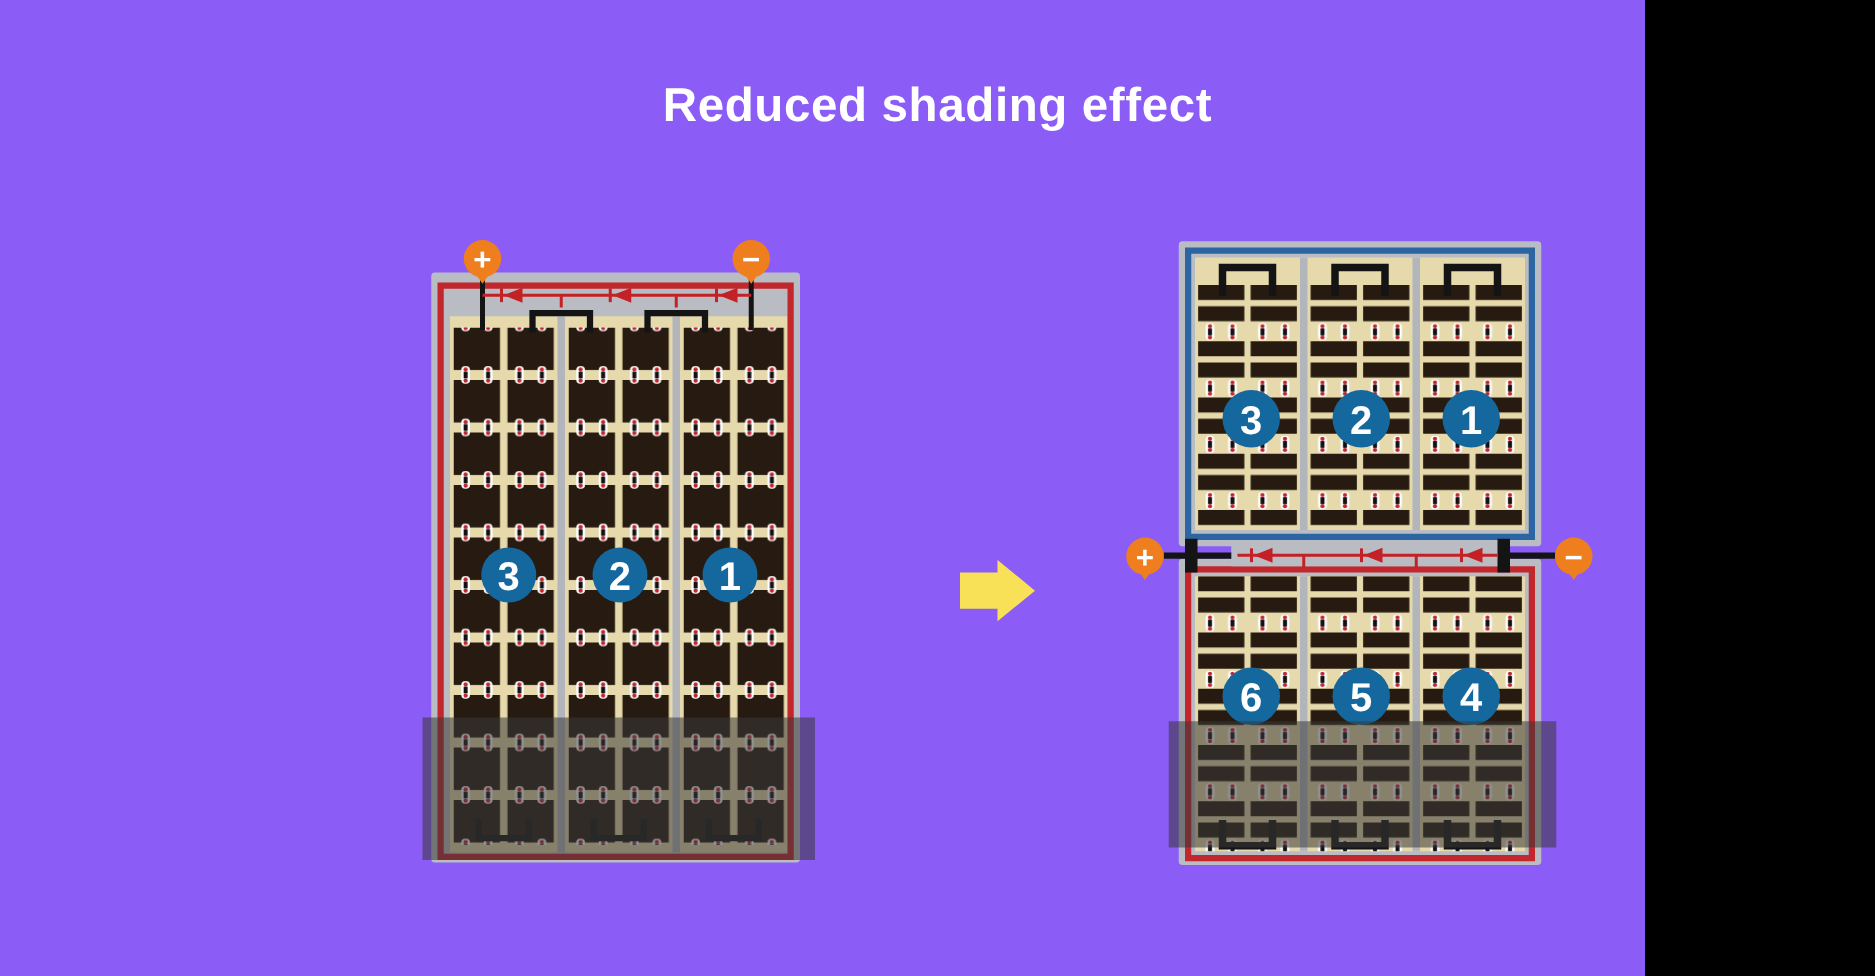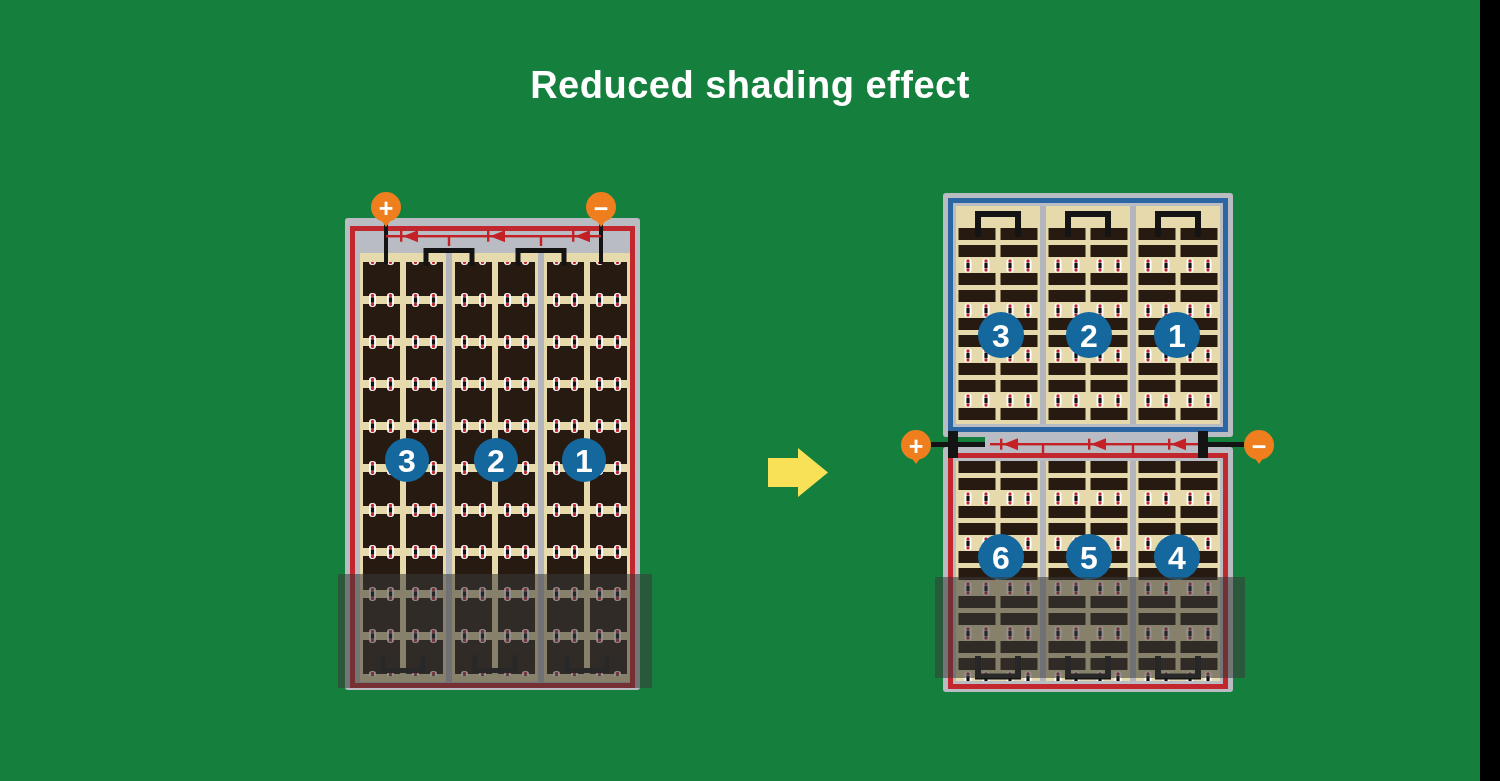--- a/index.html
+++ b/index.html
@@ -1,16 +1,16 @@
 <!DOCTYPE html>
 <html><head>
 <meta charset="utf-8">
 <style>
   html,body{margin:0;padding:0;background:#000;}
-  .canvas{position:relative;width:1480px;height:781px;background:#15803d;overflow:hidden;
+  .canvas{position:relative;width:1316px;height:781px;background:#8b5cf6;overflow:hidden;
           font-family:"Liberation Sans",sans-serif;}
   .title{position:absolute;left:0;top:64px;width:1500px;margin:0;text-align:center;
          color:#fff;font-size:38px;font-weight:700;letter-spacing:.5px;
          font-family:"Liberation Sans",sans-serif;}
   .panel-svg{position:absolute;}
   #left-svg{left:330px;top:185px;}
   #right-svg{left:885px;top:185px;}
   #arrow-svg{left:760px;top:440px;}
   svg text{font-family:"Liberation Sans","DejaVu Sans",sans-serif;font-weight:700;}
   .badge-num{font-size:32px;fill:#fff;}

